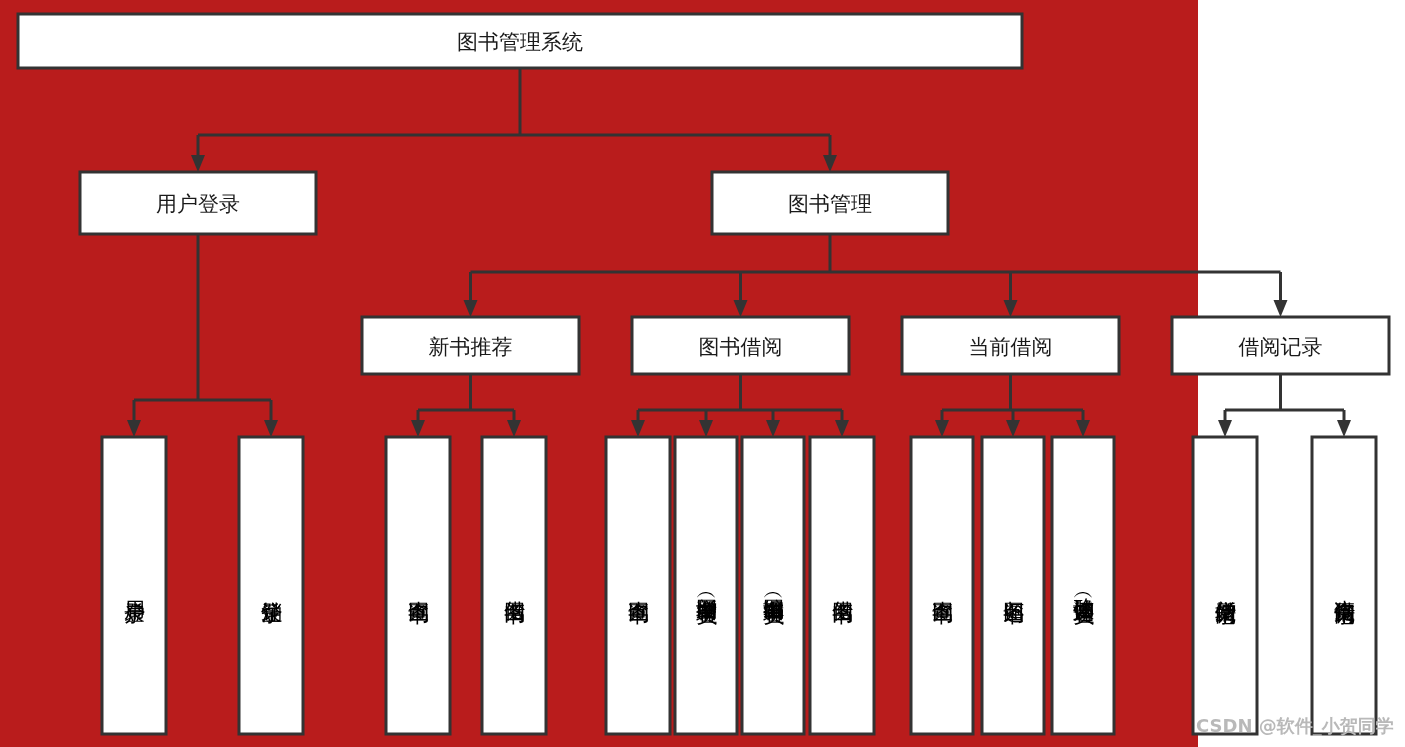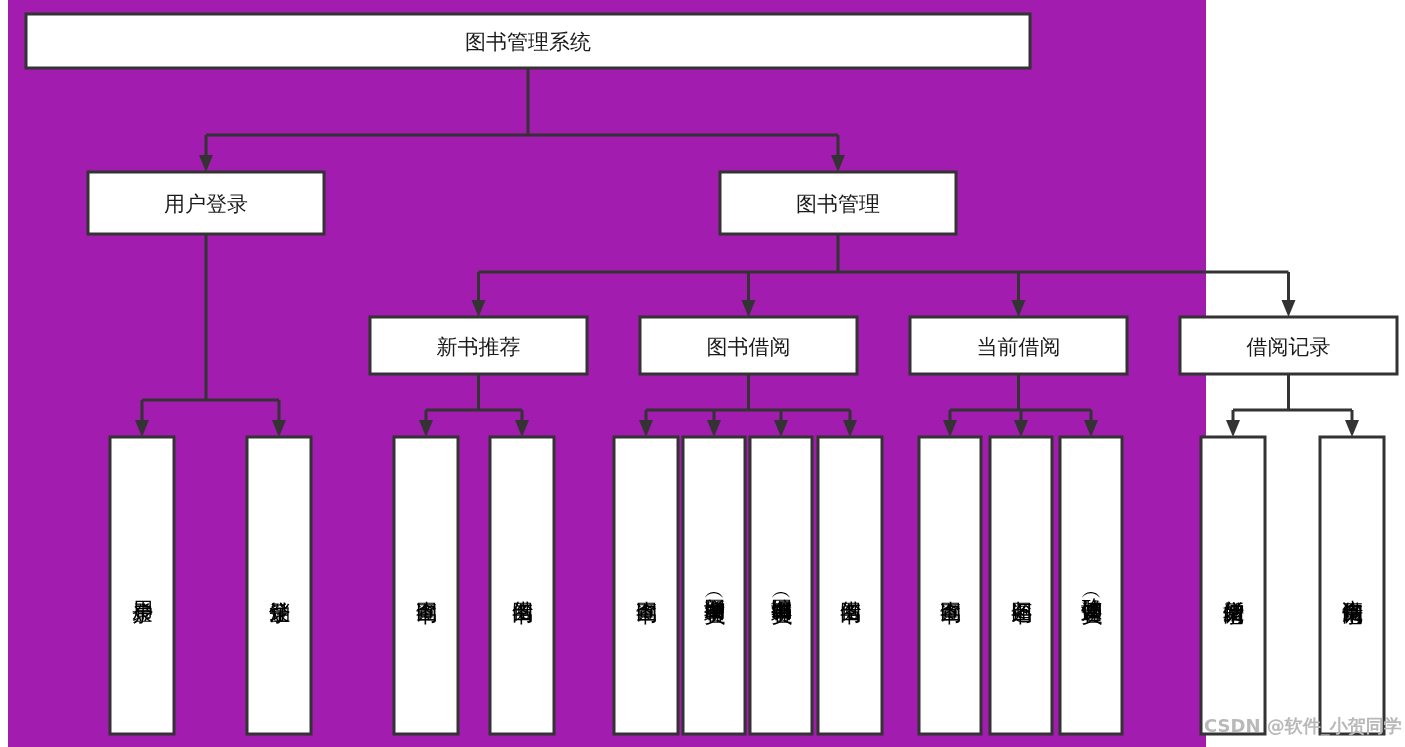--- a/index.html
+++ b/index.html
@@ -10,22 +10,21 @@
   body {
     width: 1405px;
     height: 747px;
     font-family: "DejaVu Sans", "Liberation Sans", sans-serif;
     overflow: hidden;
   }
   #diagram-root {
     position: relative;
     width: 1198px;
     height: 747px;
-    background: #a21caf;
-    margin-left: 8px;
+    background: #b91c1c;
   }
   svg.canvas {
     position: absolute;
     left: 0;
     top: 0;
     width: 1405px;
     height: 747px;
   }
   .node-box {
     fill: #ffffff;

